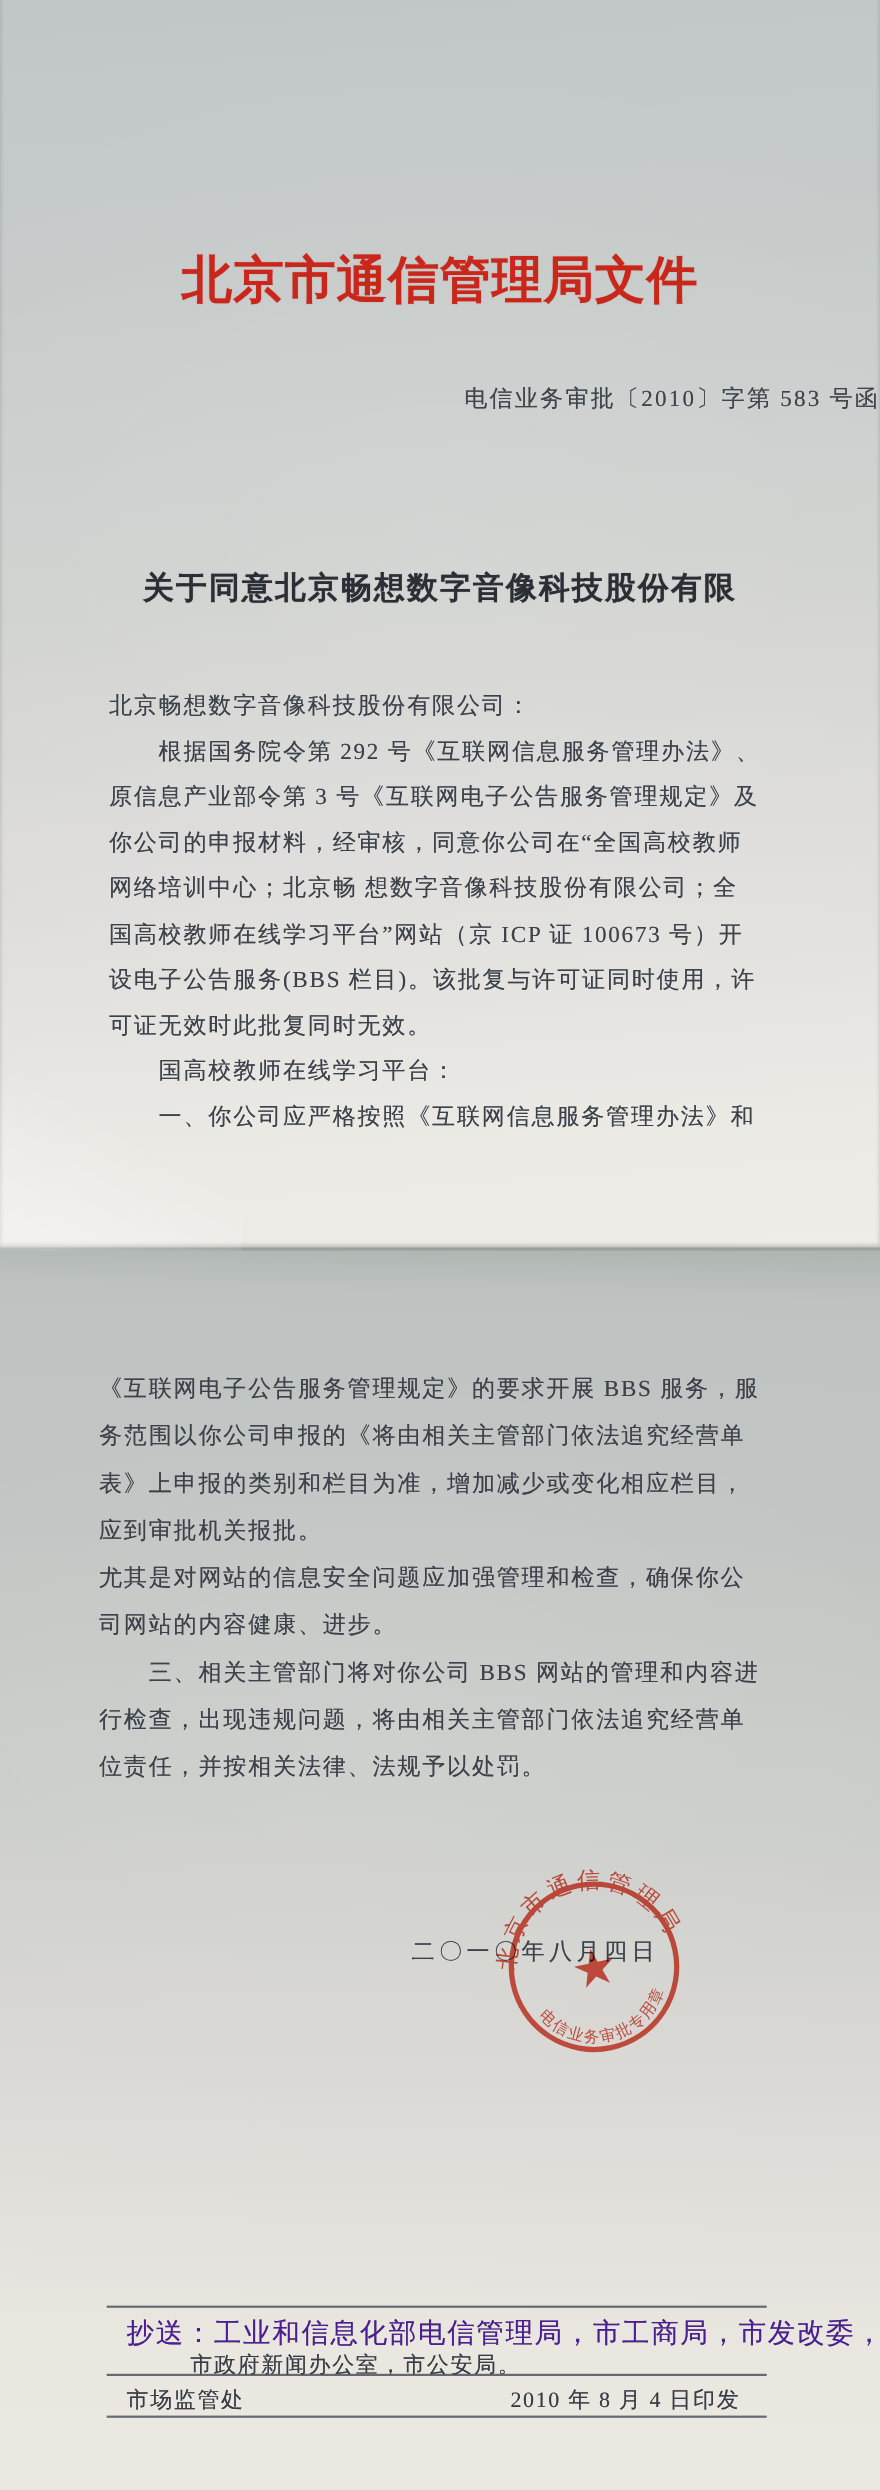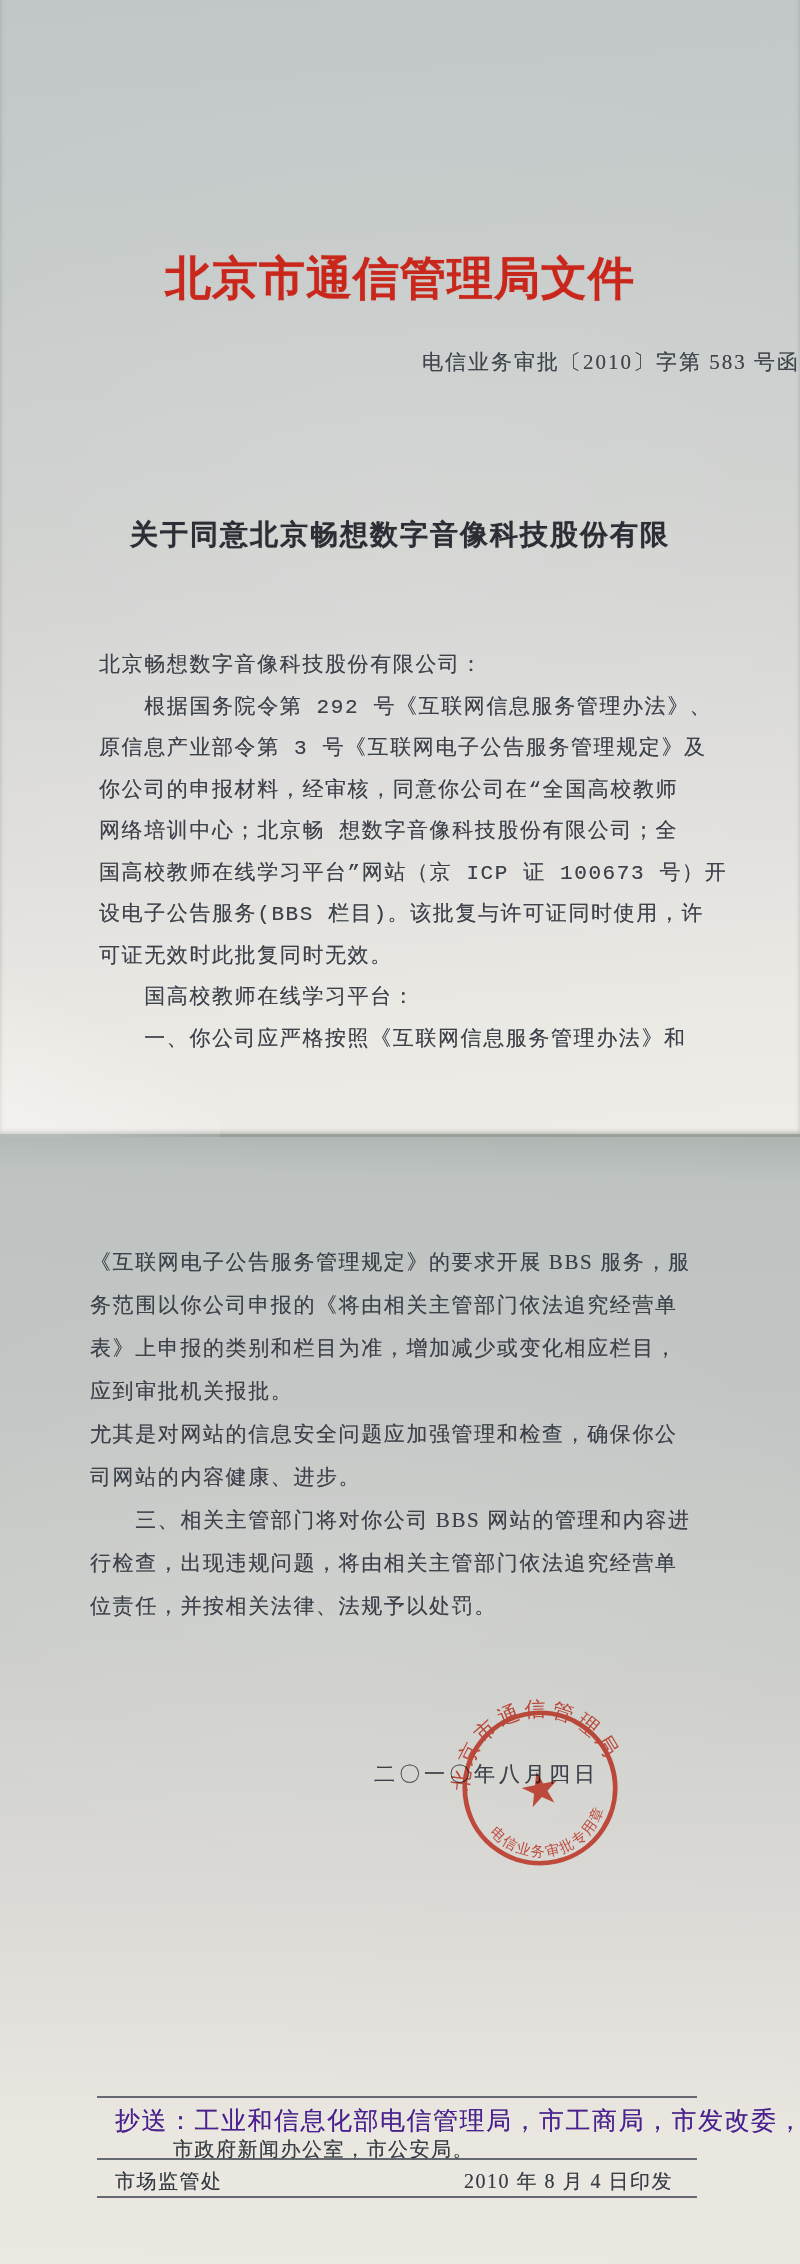--- a/index.html
+++ b/index.html
@@ -33,21 +33,20 @@
     background:linear-gradient(30deg,rgba(255,255,255,0.30) 10%,rgba(0,0,0,0) 55%);}
 
   
   .red-head{
     position:absolute;left:0;top:224px;width:800px;
     text-align:center;
     font-size:46px;font-weight:bold;
     letter-spacing:1px;
     color:#c9271b;
     text-shadow:0 0 1px rgba(201,39,27,0.55);
-    margin-top:24px;
   }
   .doc-no{
     position:absolute;left:0;top:348px;width:800px;
     text-align:right;
     font-size:21px;color:#3f454c;
     letter-spacing:2px;
     text-shadow:0 0 0.6px rgba(63,69,76,0.6);
   }
   .doc-title{
     position:absolute;left:0;width:800px;
@@ -59,21 +58,21 @@
   .doc-title.t1{top:477px;margin-top:39px;}
   .doc-title.t2{top:529px;}
 
   .bodyblock{
     position:absolute;
     font-size:21px;color:#3c414a;
     letter-spacing:1.6px;
     text-shadow:0 0 0.6px rgba(60,65,74,0.55);
   }
   .bodyblock .bline{height:41.5px;line-height:41.5px;white-space:nowrap;}
-  .bb1{left:99px;top:645px;width:620px;font-family:Liberation Mono, monospace;}
+  .bb1{left:99px;top:621px;width:620px;}
   .bb2{left:90px;top:1241px;width:624px;}
   .bb2 .bline{height:43px;line-height:43px;}
 
   .issue-date{
     position:absolute;left:374px;top:1760px;
     font-size:21px;color:#3c414a;letter-spacing:4px;
     text-shadow:0 0 0.6px rgba(60,65,74,0.55);
   }
 
   

